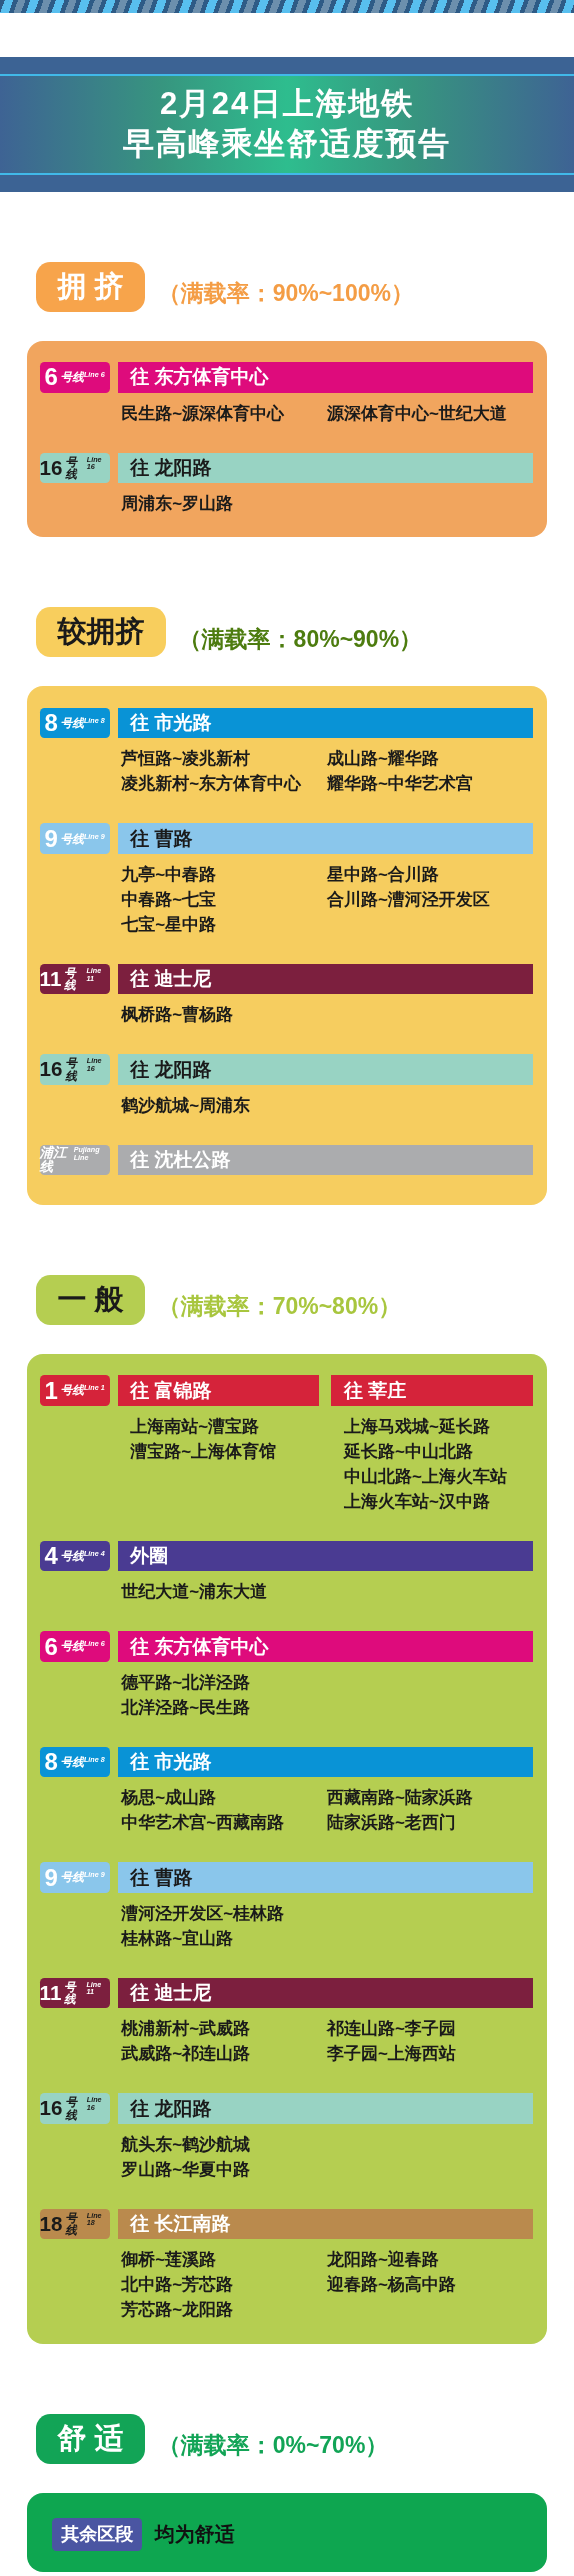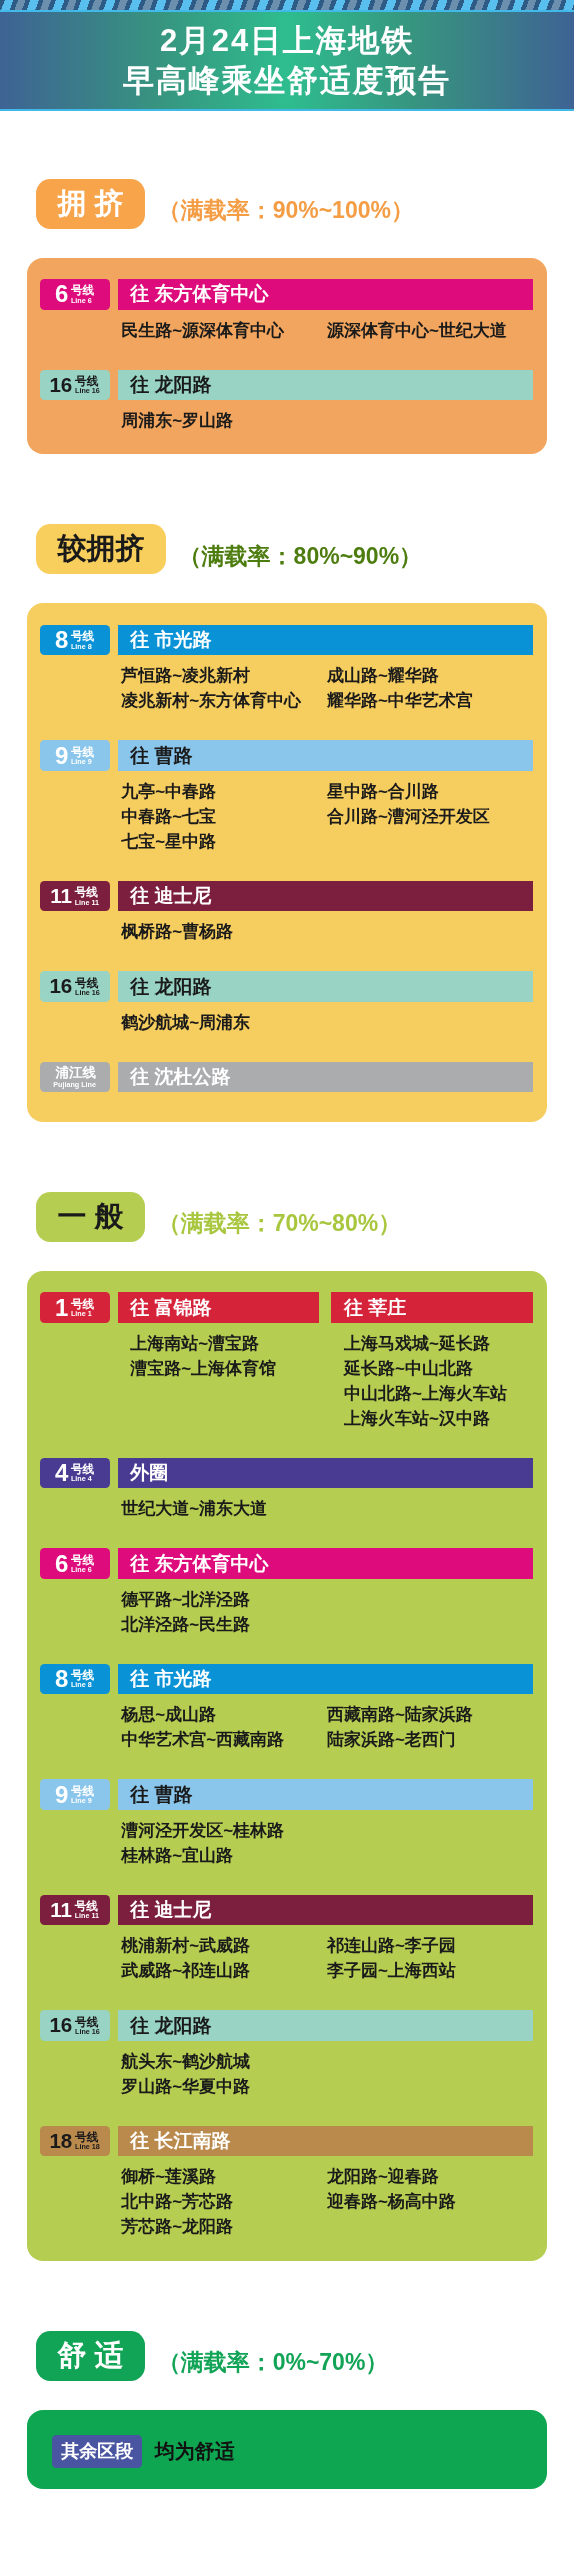--- a/index.html
+++ b/index.html
@@ -1,21 +1,21 @@
 <!DOCTYPE html>
 <html style="font-size:14.4px"><head>
 <meta charset="utf-8">
 <style>
   * { margin:0; padding:0; box-sizing:border-box; }
   body { width:574px; background:#ffffff; font-family:"Liberation Sans","DejaVu Sans",sans-serif; }
   .page { width:574px; min-height:2576px; background:#fff; overflow:hidden; }
 
   
   .stripes { height:12.6px; background:repeating-linear-gradient(110deg,#2e5b86 0 4.5px,#58bfef 4.5px 12.6px,#2e5b86 12.6px 17px,#6c8fad 17px 24px); }
-  .banner { height:96px; background:#3c6394; display:flex; align-items:center; }
+  .banner { height:135px; background:#3c6394; display:flex; align-items:center;margin-top:44px; }
   .banner-inner { width:100%; height:101px; border-top:2.7px solid #41b9e9; border-bottom:2.7px solid #41b9e9;
     background:linear-gradient(90deg,#3e6394 0%,#37957f 28%,#2ebd8e 50%,#37957f 72%,#3e6394 100%);
     display:flex; flex-direction:column; align-items:center; justify-content:center; }
   .title { color:#fff; font-weight:bold; font-size:31px; line-height:1.28; letter-spacing:1.8px; text-align:center; }
 
   .main { padding:0 27px; }
 
   
   .section { margin-top:70px; }
   .section:first-child { }
@@ -24,22 +24,22 @@
     border-radius:14.4px; font-size:29px; font-weight:bold; }
   .sec-rate { font-size:23px; font-weight:bold; margin-left:12.6px; padding-bottom:2.7px; }
   .sec-box { margin-top:29px; border-radius:16px; padding:21.5px 14.4px 16px 12.6px; }
 
   .group { margin-bottom:27px; }
   .group:last-child { margin-bottom:5.4px; }
   .g-row { display:flex; align-items:flex-start; gap:8px; }
   .badge { width:70px; min-width:70px; height:30.5px; border-radius:4.5px; display:flex; align-items:center; justify-content:center; gap:2.7px; }
   .badge .num { font-size:24px; font-weight:bold; line-height:1; }
   .badge .num2 { font-size:20.6px; }
-  .badge .stack { display:flex; flex-direction:column; line-height:1.05; text-align:left; }
-  .badge .stack.center { align-items:flex-end; }
+  .badge .stack { display:flex; flex-direction:row; line-height:1.05; text-align:left;font-style:italic; }
+  .badge .stack.center { align-items:flex-start; }
   .badge .suffix { font-size:11.7px; font-weight:bold; }
   .badge .bname { font-size:13.5px; font-weight:bold; }
   .badge .en { font-size:7.2px; font-weight:bold; }
   .bar { flex:1; height:30.5px; display:flex; align-items:center; padding-left:12.6px; font-size:19px; font-weight:bold; }
   .rows { margin-left:78px; padding:8px 0 0 3.6px; display:grid; grid-template-columns:1fr 1fr; }
   .col { display:flex; flex-direction:column; }
   .row { font-size:17px; font-weight:bold; color:#1a1a1a; line-height:25px; }
   .dual { flex:1; display:grid; grid-template-columns:1fr 1fr; column-gap:12.6px; }
   .dcol .rows { margin-left:0; grid-template-columns:1fr; padding-left:12.6px; }
 

